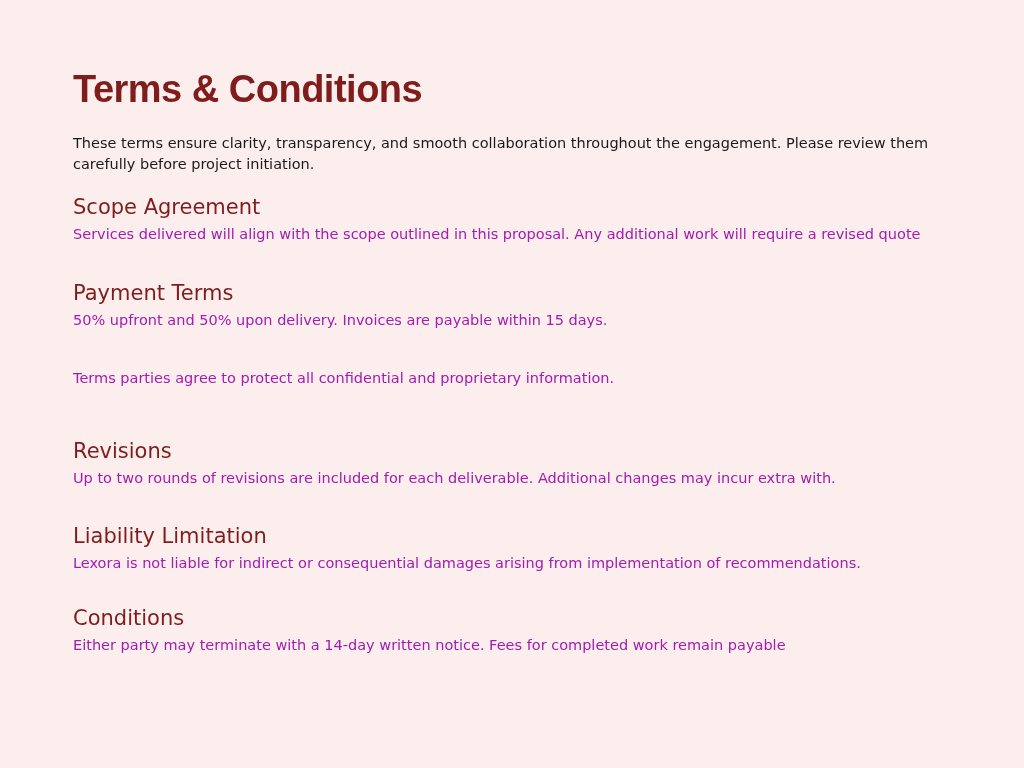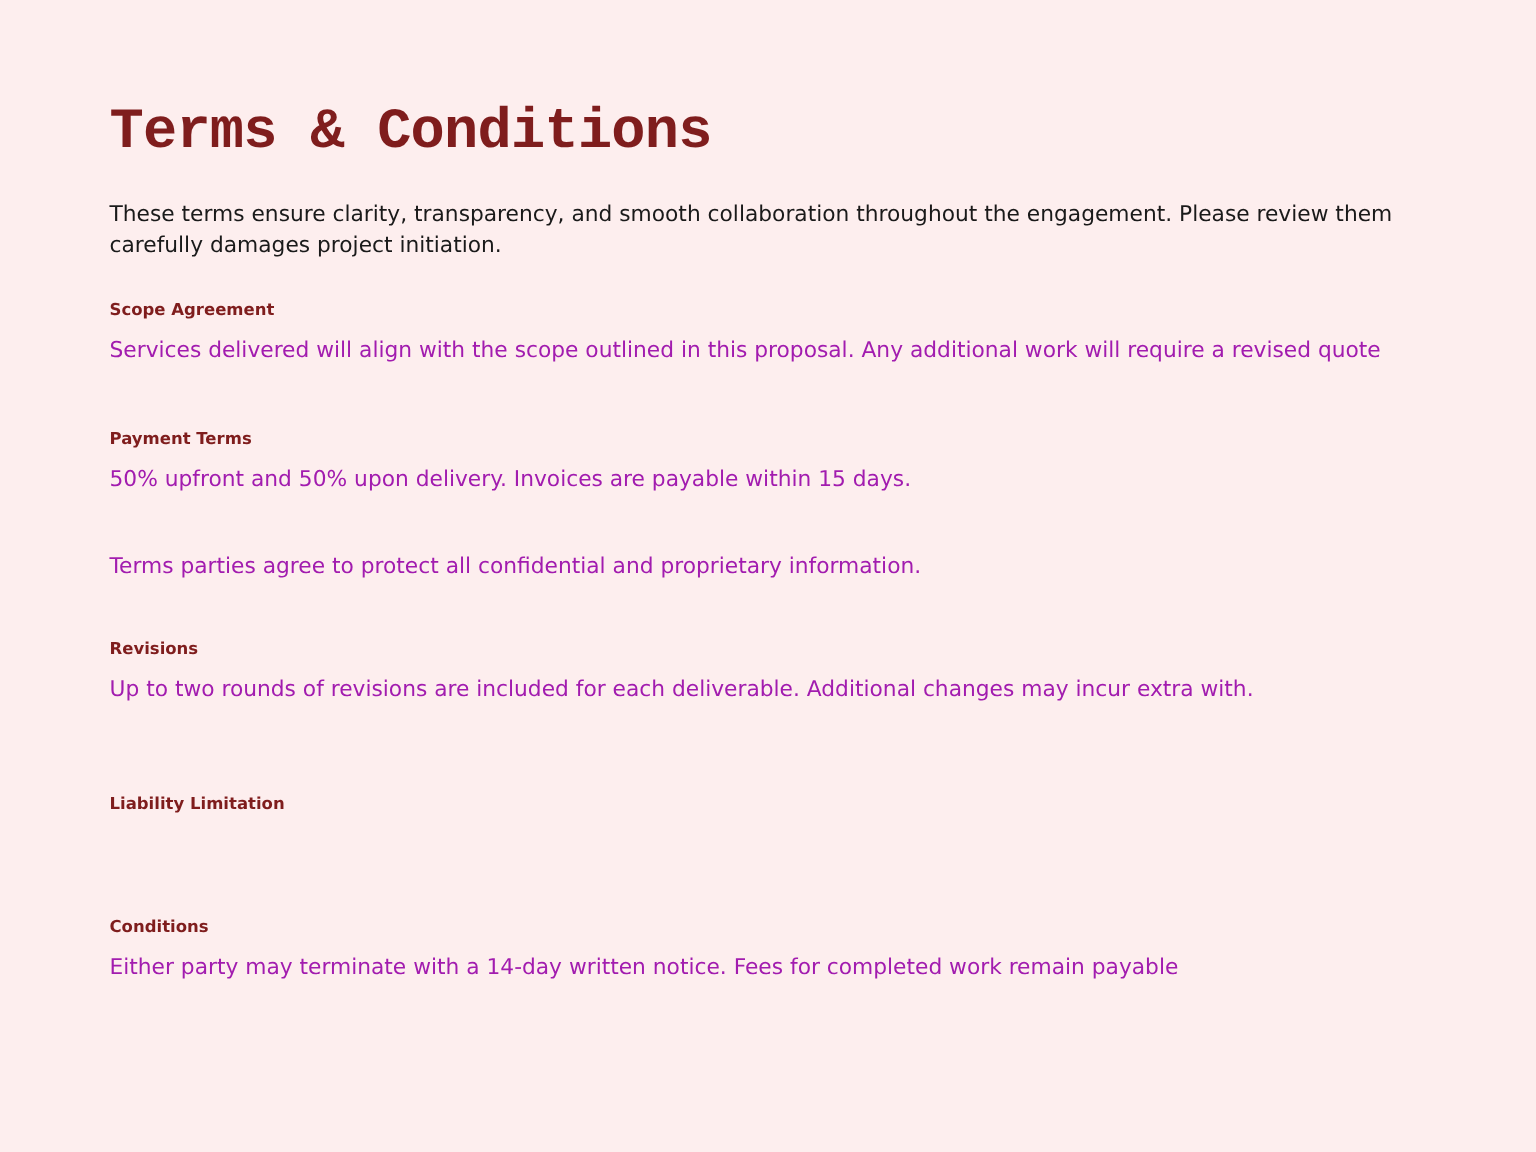--- a/index.html
+++ b/index.html
@@ -6,57 +6,58 @@
   body {
     width:1024px; height:768px; overflow:hidden;
     background:#fdeeee;
     font-family: "DejaVu Sans", sans-serif;
     color:#1a1a1a;
   }
   .page { position:relative; padding-left:73px; padding-top:66px; }
   h1 {
     margin:0; font-size:38px; font-weight:700; color:#7f1d1d;
     letter-spacing:-0.5px; line-height:46px;
-    font-family: Liberation Mono, monospace;
+    font-family: Liberation Sans, sans-serif;
   }
   .intro {
     margin-top:21px; font-size:14.5px; line-height:21px; width:860px;
     color:#1a1a1a;
   }
   .section { position:absolute; left:73px; }
   .section h2 {
-    margin:0; font-size:11px; font-weight:700; color:#7f1d1d; line-height:22px;
+    margin:0; font-size:21px; font-weight:400; color:#7f1d1d; line-height:22px;
   }
   .section p {
     margin:6px 0 0 0; font-size:14.5px; line-height:20px; color:#a21caf;
     white-space:nowrap;
   }
 </style>
 </head>
 <body>
 
 <div class="page">
   <h1>Terms &amp; Conditions</h1>
-  <div class="intro">These terms ensure clarity, transparency, and smooth collaboration throughout the engagement. Please review them carefully damages project initiation.</div>
+  <div class="intro">These terms ensure clarity, transparency, and smooth collaboration throughout the engagement. Please review them carefully before project initiation.</div>
 </div>
 
 <div class="section" style="top:196px">
   <h2>Scope Agreement</h2>
   <p>Services delivered will align with the scope outlined in this proposal. Any additional work will require a revised quote</p>
 </div>
 <div class="section" style="top:282px">
   <h2>Payment Terms</h2>
   <p>50% upfront and 50% upon delivery. Invoices are payable within 15 days.</p>
 </div>
 <div class="section" style="top:362px">
   <p>Terms parties agree to protect all confidential and proprietary information.</p>
 </div>
-<div class="section" style="top:422px">
+<div class="section" style="top:440px">
   <h2>Revisions</h2>
   <p>Up to two rounds of revisions are included for each deliverable. Additional changes may incur extra with.</p>
 </div>
 <div class="section" style="top:525px">
   <h2>Liability Limitation</h2>
+  <p>Lexora is not liable for indirect or consequential damages arising from implementation of recommendations.</p>
 </div>
 <div class="section" style="top:607px">
   <h2>Conditions</h2>
   <p>Either party may terminate with a 14-day written notice. Fees for completed work remain payable</p>
 </div>
 
 </body></html>

